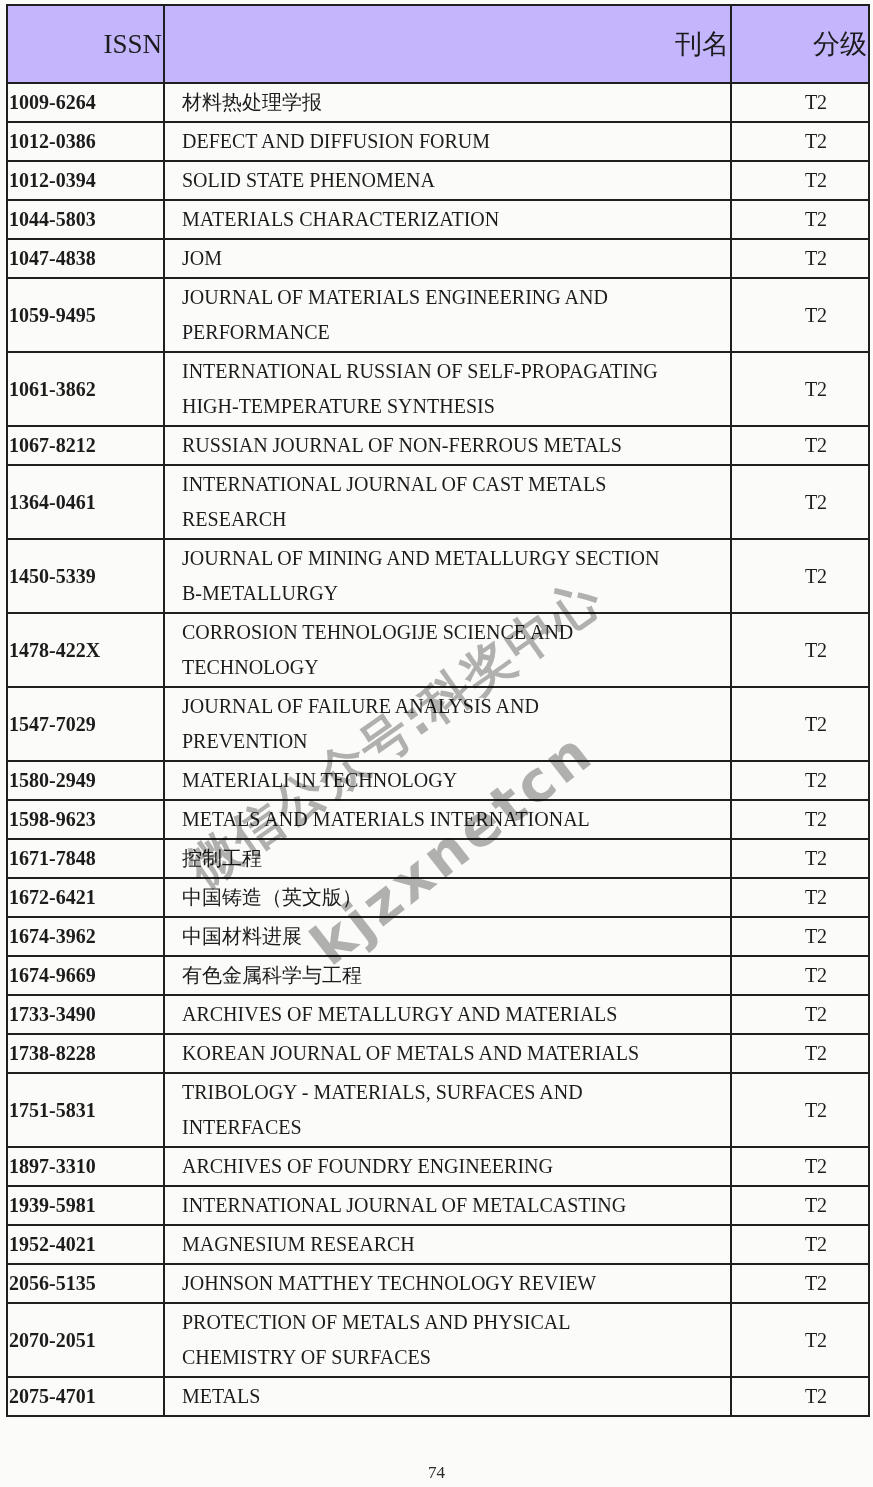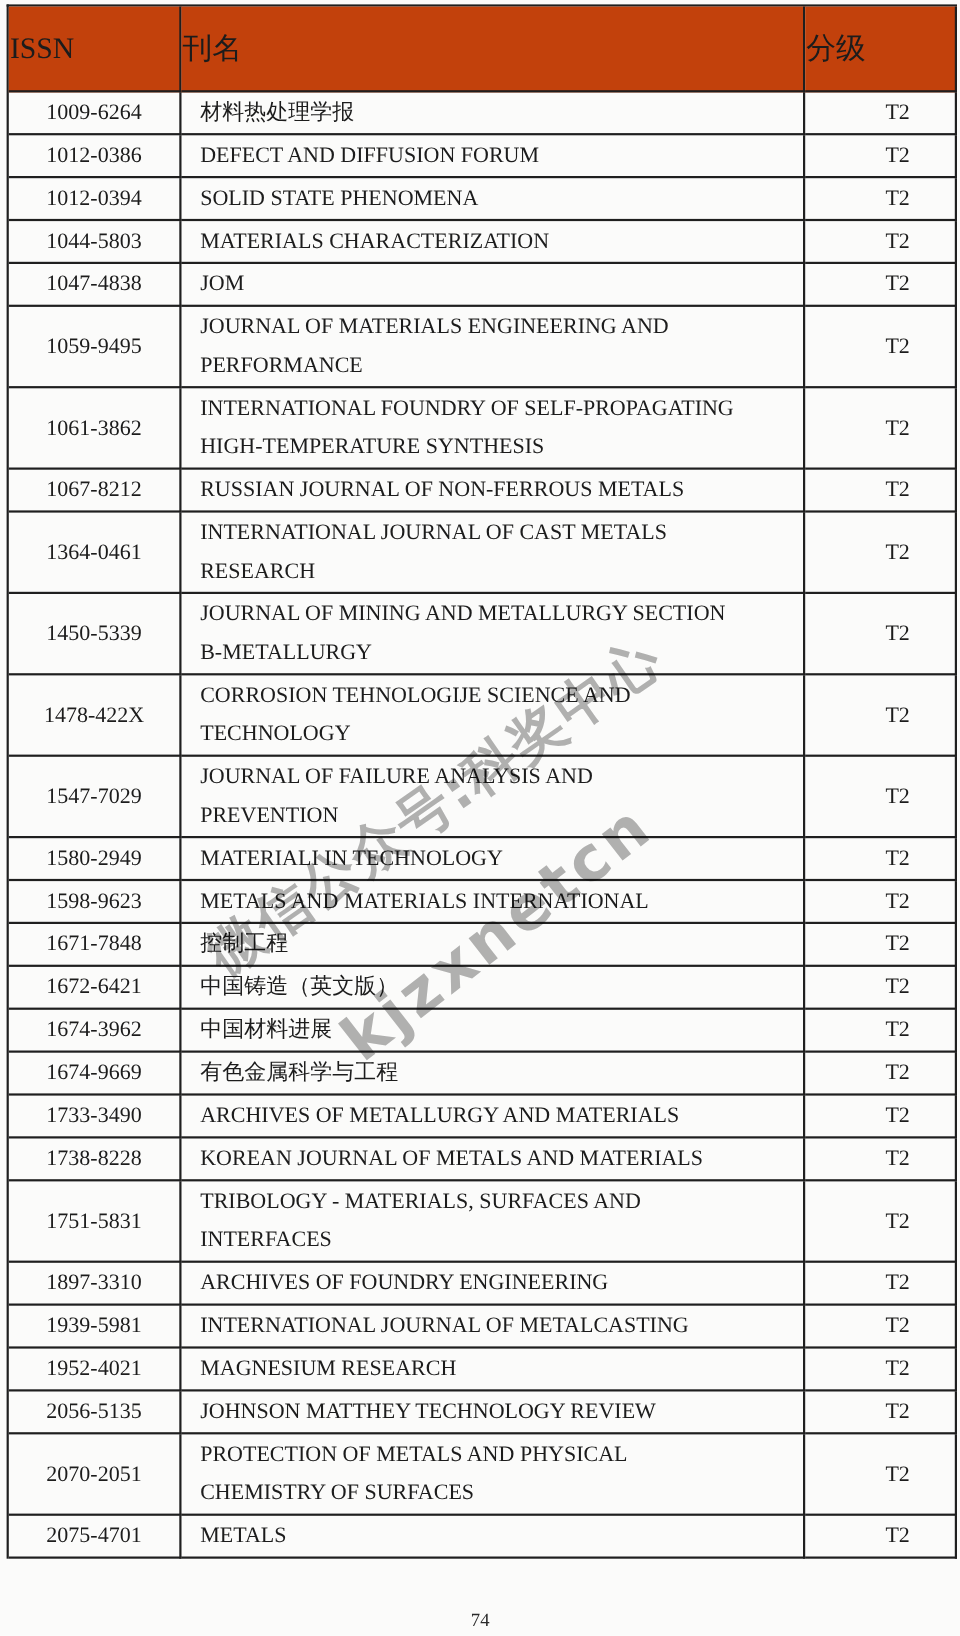--- a/index.html
+++ b/index.html
@@ -25,35 +25,35 @@
     border-top: 2px solid #1f1f1f;
     border-left: 2px solid #1f1f1f;
   }
   th, td {
     border-right: 2px solid #1f1f1f;
     border-bottom: 2px solid #1f1f1f;
     box-sizing: border-box;
     overflow: hidden;
   }
   th {
-    background: #c2410c;
+    background: #c4b5fd;
     height: 78px;
     font-weight: normal;
     font-size: 27px;
-    text-align: left;
+    text-align: right;
     vertical-align: middle;
   }
   td {
     font-size: 20px;
     height: 38px;
     vertical-align: middle;
     line-height: 35px;
   }
   td.issn {
-    text-align: center;
+    font-weight: bold;
   }
   td.name {
     text-align: left;
     padding: 1px 10px 1px 17px;
     white-space: pre-line;
   }
   td.grade {
     text-align: center;
     padding-left: 33px;
   }
@@ -137,21 +137,21 @@
           <td class="grade">T2</td>
         </tr>
         <tr>
           <td class="issn">1059-9495</td>
           <td class="name">JOURNAL OF MATERIALS ENGINEERING AND
 PERFORMANCE</td>
           <td class="grade">T2</td>
         </tr>
         <tr>
           <td class="issn">1061-3862</td>
-          <td class="name">INTERNATIONAL FOUNDRY OF SELF-PROPAGATING
+          <td class="name">INTERNATIONAL RUSSIAN OF SELF-PROPAGATING
 HIGH-TEMPERATURE SYNTHESIS</td>
           <td class="grade">T2</td>
         </tr>
         <tr>
           <td class="issn">1067-8212</td>
           <td class="name">RUSSIAN JOURNAL OF NON-FERROUS METALS</td>
           <td class="grade">T2</td>
         </tr>
         <tr>
           <td class="issn">1364-0461</td>

